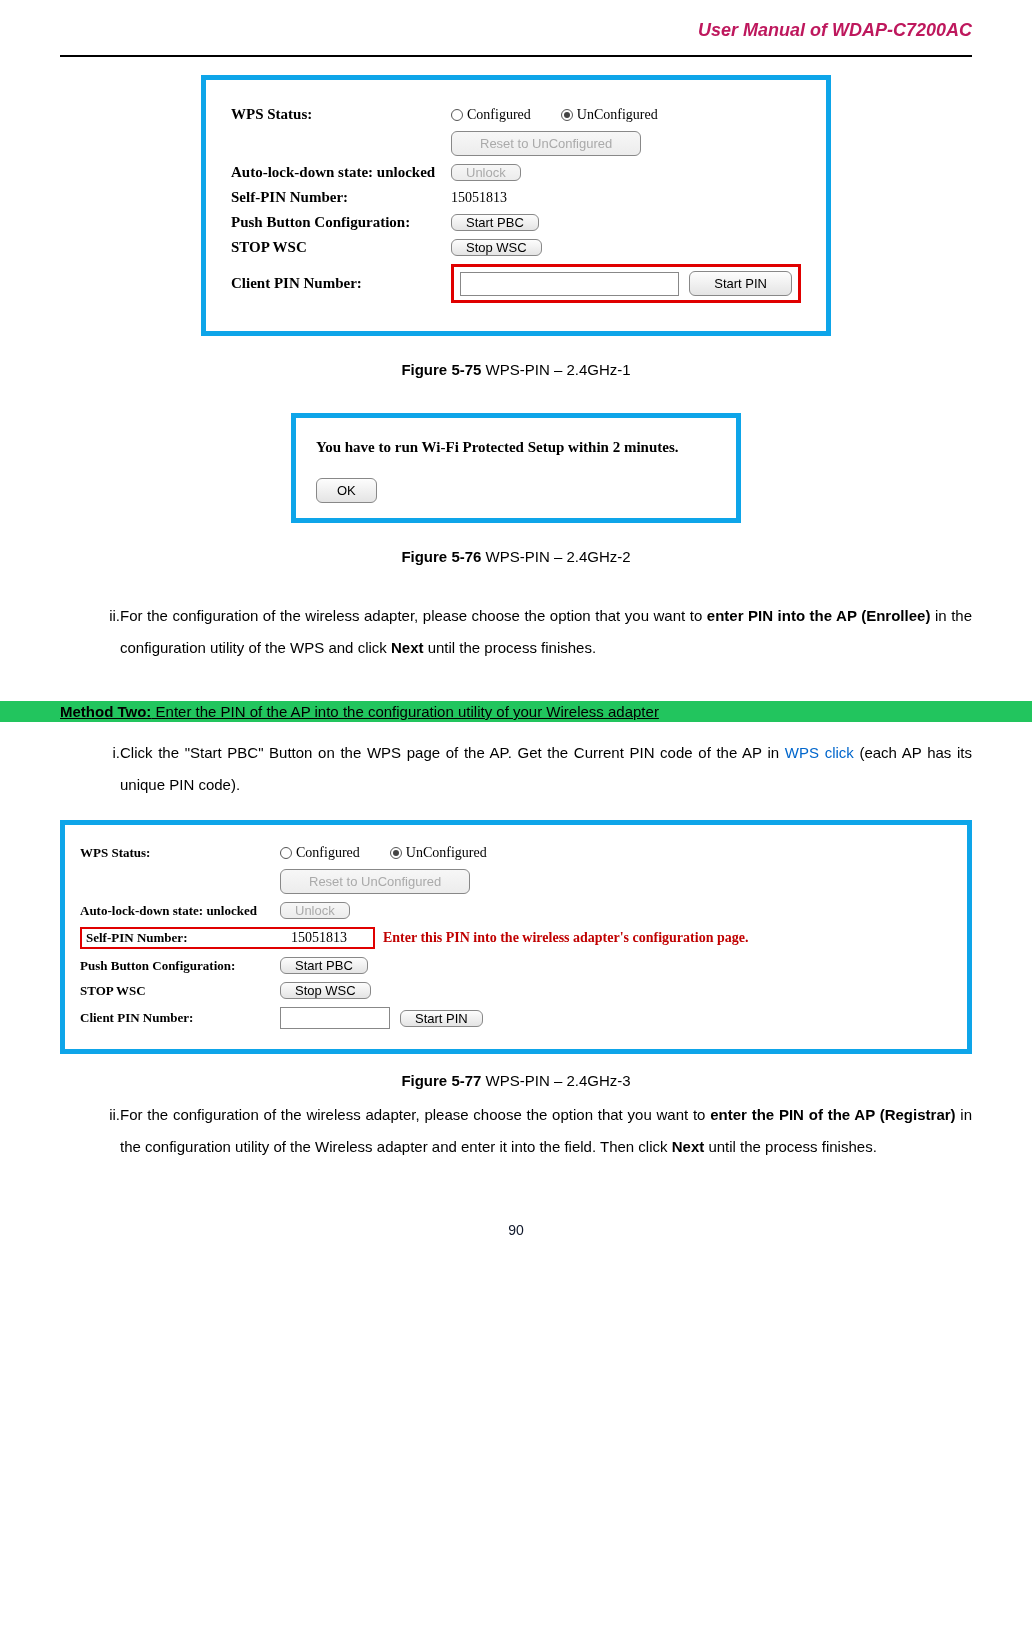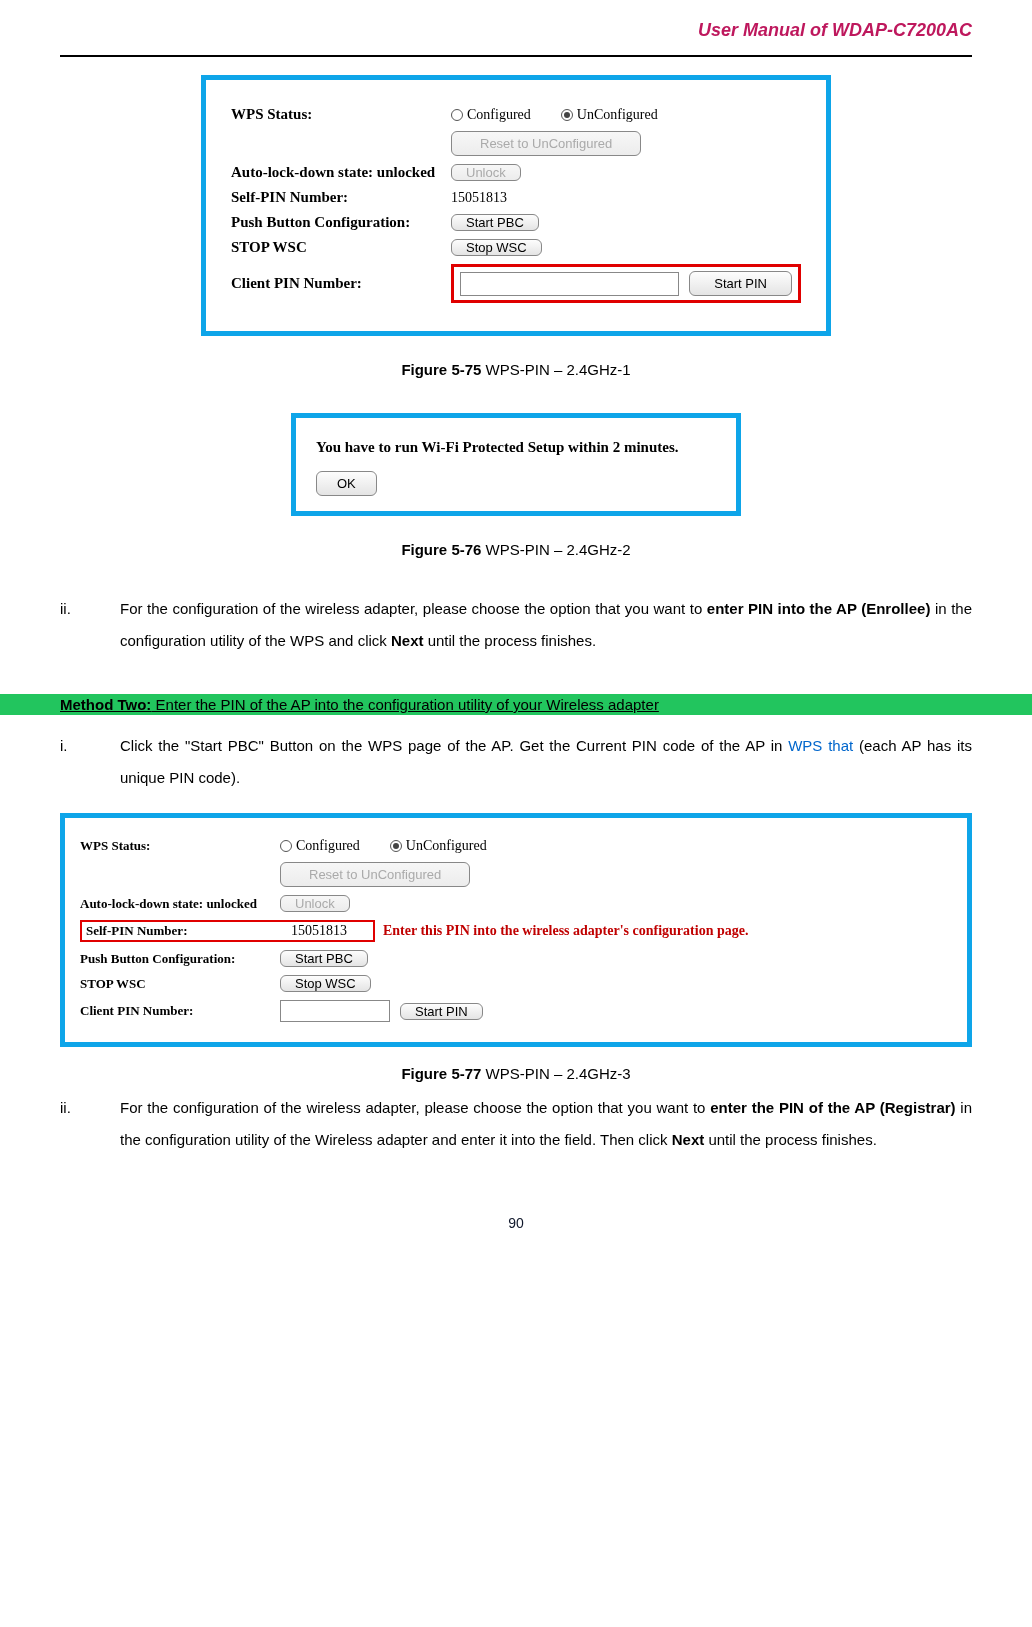--- a/index.html
+++ b/index.html
@@ -74,29 +74,29 @@
       gap: 10px;
     }
     .panel-3 .highlight-box-red { border-width: 2px; padding: 1px 4px; }
     .figure-caption {
       text-align: center;
       font-size: 15px;
       margin: 25px 0 35px 0;
     }
     .figure-caption strong { font-weight: bold; }
     .dialog-text { font-family: "Times New Roman", serif; font-weight: bold; font-size: 15px; margin: 6px 0; }
-    .ok-btn-wrap { margin-top: 15px; }
+    .ok-btn-wrap { margin-top: 22px; }
     .para {
       font-size: 15px;
       line-height: 2.1;
       text-align: justify;
       margin: 10px 0 20px 0;
       display: flex;
     }
-    .list-num { flex: 0 0 60px; text-align: left; }
+    .list-num { flex: 0 0 60px; text-align: right; }
     .para-content { flex: 1; }
     .method-bar {
       background: #22c55e;
       padding: 2px 8px;
       font-size: 15px;
       margin-left: -60px;
       margin-right: -60px;
       padding-left: 60px;
       padding-right: 60px;
       text-decoration: underline;
@@ -208,21 +208,21 @@
 
 
 <div class="method-bar">
   <strong>Method Two:</strong><span> Enter the PIN of the AP into the configuration utility of your Wireless adapter</span>
 </div>
 
 
 <div class="para" style="margin-top:15px;">
   <div class="list-num">i.</div>
   <div class="para-content">
-    <span>Click the "Start PBC" Button on the WPS page of the AP. Get the Current PIN code of the AP in </span><span class="link-blue">WPS that</span><span> (each AP has its unique PIN code).</span>
+    <span>Click the "Start PBC" Button on the WPS page of the AP. Get the Current PIN code of the AP in </span><span class="link-blue">WPS click</span><span> (each AP has its unique PIN code).</span>
   </div>
 </div>
 
 
 <div class="panel panel-3">
   <div class="row">
     <div class="label">WPS Status:</div>
     <div class="value-area">
       <span class="radio-wrap">
         <span class="radio-circle"></span>

